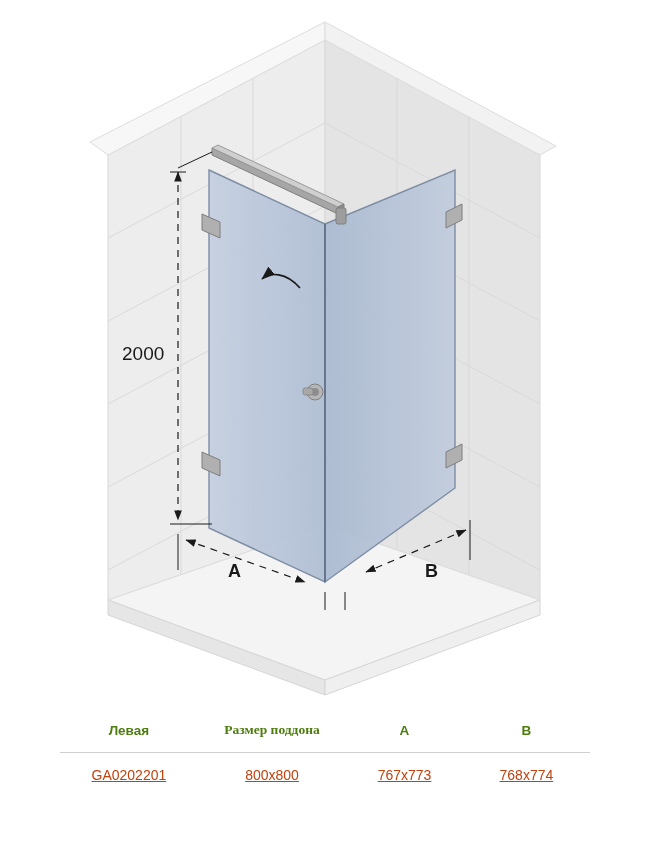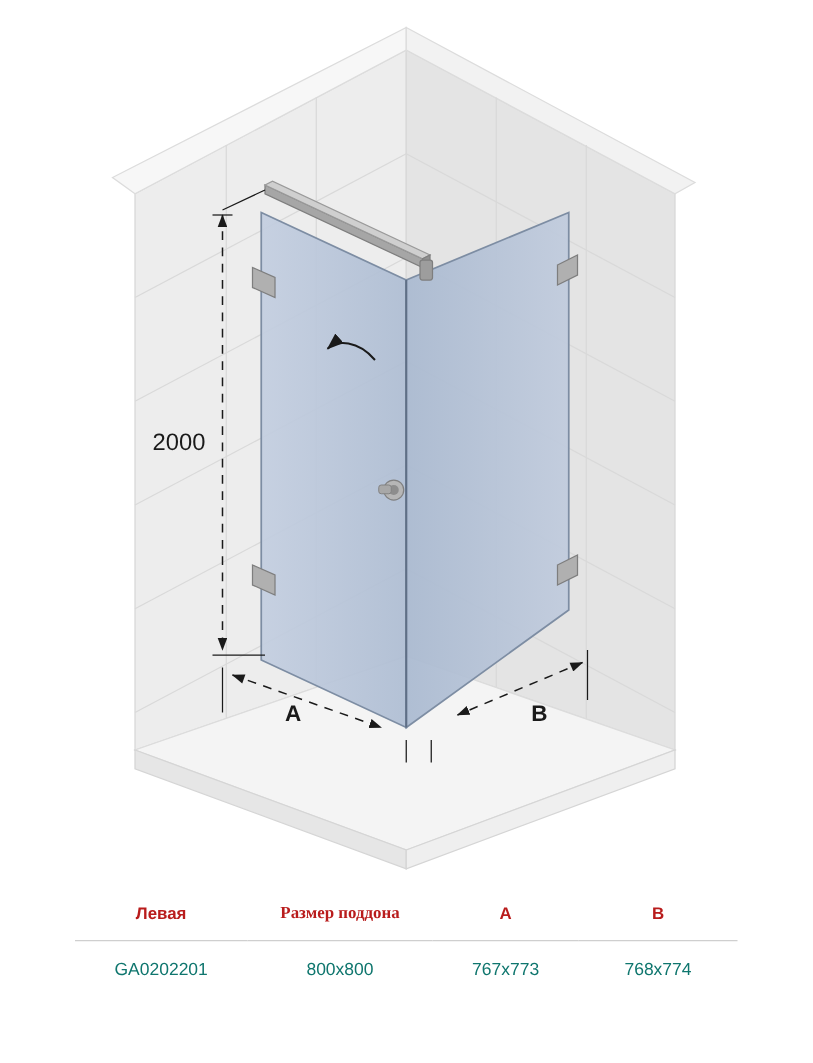--- a/index.html
+++ b/index.html
@@ -35,28 +35,29 @@
     top: 712px;
     width: 530px;
     border-collapse: collapse;
     font-size: 14px;
   }
   .spec-table th {
     font-weight: bold;
     font-size: 13.5px;
     padding: 10px 4px 14px 4px;
     text-align: center;
-    color: #b91c1c;
+    color: #4d7c0f;
   }
   .spec-table td {
     padding: 14px 4px 10px 4px;
     text-align: center;
     font-size: 14px;
-    color: #0f766e;
+    color: #c2410c;
     border-top: 1px solid #cfcfcf;
+    text-decoration: underline;
   }
   .col-side { width: 26%; }
   .col-tray { width: 28%; font-family: Liberation Serif, serif; }
   .col-a { width: 22%; }
   .col-b { width: 24%; }
 
   .dim-label {
     font-family: "Liberation Sans", sans-serif;
     font-size: 19px;
     fill: #1a1a1a;

